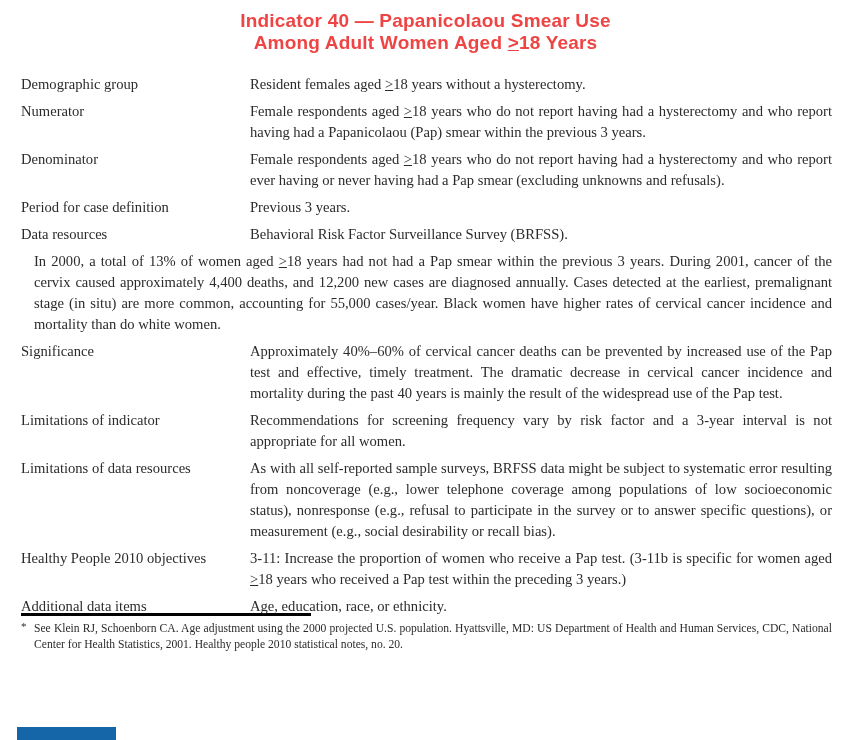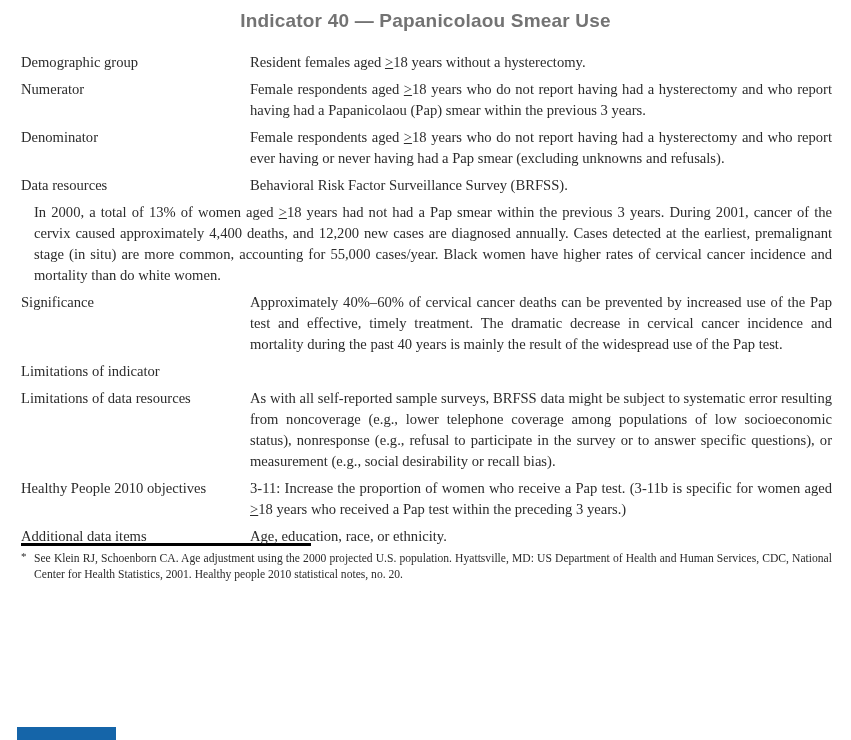--- a/index.html
+++ b/index.html
@@ -13,21 +13,21 @@
   }
   .page { position: absolute; inset: 0; }
 
   .title {
     margin: 10px 0 0 0;
     text-align: center;
     font-family: "Liberation Sans", sans-serif;
     font-weight: bold;
     font-size: 19px;
     line-height: 22px;
-    color: #737373;
+    color: #ef4444;
     letter-spacing: 0.2px;
   }
   .title .title-line { display: block; }
 
   .def-table { margin: 20px 19px 0 21px; }
   .row { display: flex; margin-bottom: 6px; justify-content: space-between; }
   .row:last-child { margin-bottom: 0; }
   .row-label {
     width: 216px; flex: 0 0 216px;
     font-size: 14.6px; line-height: 21px;
@@ -65,57 +65,63 @@
     background: #1565A9;
   }
 </style>
 </head>
 <body>
 
 <div class="page">
 
   <h1 class="title">
     <span class="title-line">Indicator 40 — Papanicolaou Smear Use</span>
+    <span class="title-line">Among Adult Women Aged <span class="geq">&gt;</span>18 Years</span>
   </h1>
 
   <div class="def-table">
 
     <div class="row">
       <div class="row-label"><span class="lbl-i"></span><span>Demographic group</span></div>
       <div class="row-value">Resident females aged <span class="geq">&gt;</span>18 years without a hysterectomy.</div>
     </div>
 
     <div class="row">
       <div class="row-label"><span class="lbl-i"></span><span>Numerator</span></div>
       <div class="row-value">Female respondents aged <span class="geq">&gt;</span>18 years who do not report having had a hysterectomy and who report having had a Papanicolaou (Pap) smear within the previous 3 years.</div>
     </div>
 
     <div class="row">
       <div class="row-label"><span class="lbl-i"></span><span>Denominator</span></div>
       <div class="row-value">Female respondents aged <span class="geq">&gt;</span>18 years who do not report having had a hysterectomy and who report ever having or never having had a Pap smear (excluding unknowns and refusals).</div>
     </div>
 
 
+    <div class="row">
+      <div class="row-label"><span class="lbl-i"></span><span>Period for case definition</span></div>
+      <div class="row-value">Previous 3 years.</div>
+    </div>
 
     <div class="row">
       <div class="row-label"><span class="lbl-i"></span><span>Data resources</span></div>
       <div class="row-value">Behavioral Risk Factor Surveillance Survey (BRFSS).</div>
     </div>
 
     <div class="row">
       <div class="row-value">In 2000, a total of 13% of women aged <span class="geq">&gt;</span>18 years had not had a Pap smear within the previous 3 years. During 2001, cancer of the cervix caused approximately 4,400 deaths, and 12,200 new cases are diagnosed annually. Cases detected at the earliest, premalignant stage (in situ) are more common, accounting for 55,000 cases/year. Black women have higher rates of cervical cancer incidence and mortality than do white women.</div>
     </div>
 
     <div class="row">
       <div class="row-label"><span class="lbl-i"></span><span>Significance</span></div>
       <div class="row-value">Approximately 40%–60% of cervical cancer deaths can be prevented by increased use of the Pap test and effective, timely treatment. The dramatic decrease in cervical cancer incidence and mortality during the past 40 years is mainly the result of the widespread use of the Pap test.</div>
     </div>
 
     <div class="row">
       <div class="row-label"><span class="lbl-i"></span><span>Limitations of indicator</span></div>
+      <div class="row-value">Recommendations for screening frequency vary by risk factor and a 3-year interval is not appropriate for all women.</div>
     </div>
 
     <div class="row">
       <div class="row-label"><span class="lbl-i"></span><span>Limitations of data resources</span></div>
       <div class="row-value">As with all self-reported sample surveys, BRFSS data might be subject to systematic error resulting from noncoverage (e.g., lower telephone coverage among populations of low socioeconomic status), nonresponse (e.g., refusal to participate in the survey or to answer specific questions), or measurement (e.g., social desirability or recall bias).</div>
     </div>
 
     <div class="row">
       <div class="row-label"><span class="lbl-i">Healthy People 2010</span><span> objectives</span></div>
       <div class="row-value">3-11: Increase the proportion of women who receive a Pap test. (3-11b is specific for women aged <span class="geq">&gt;</span>18 years who received a Pap test within the preceding 3 years.)</div>

